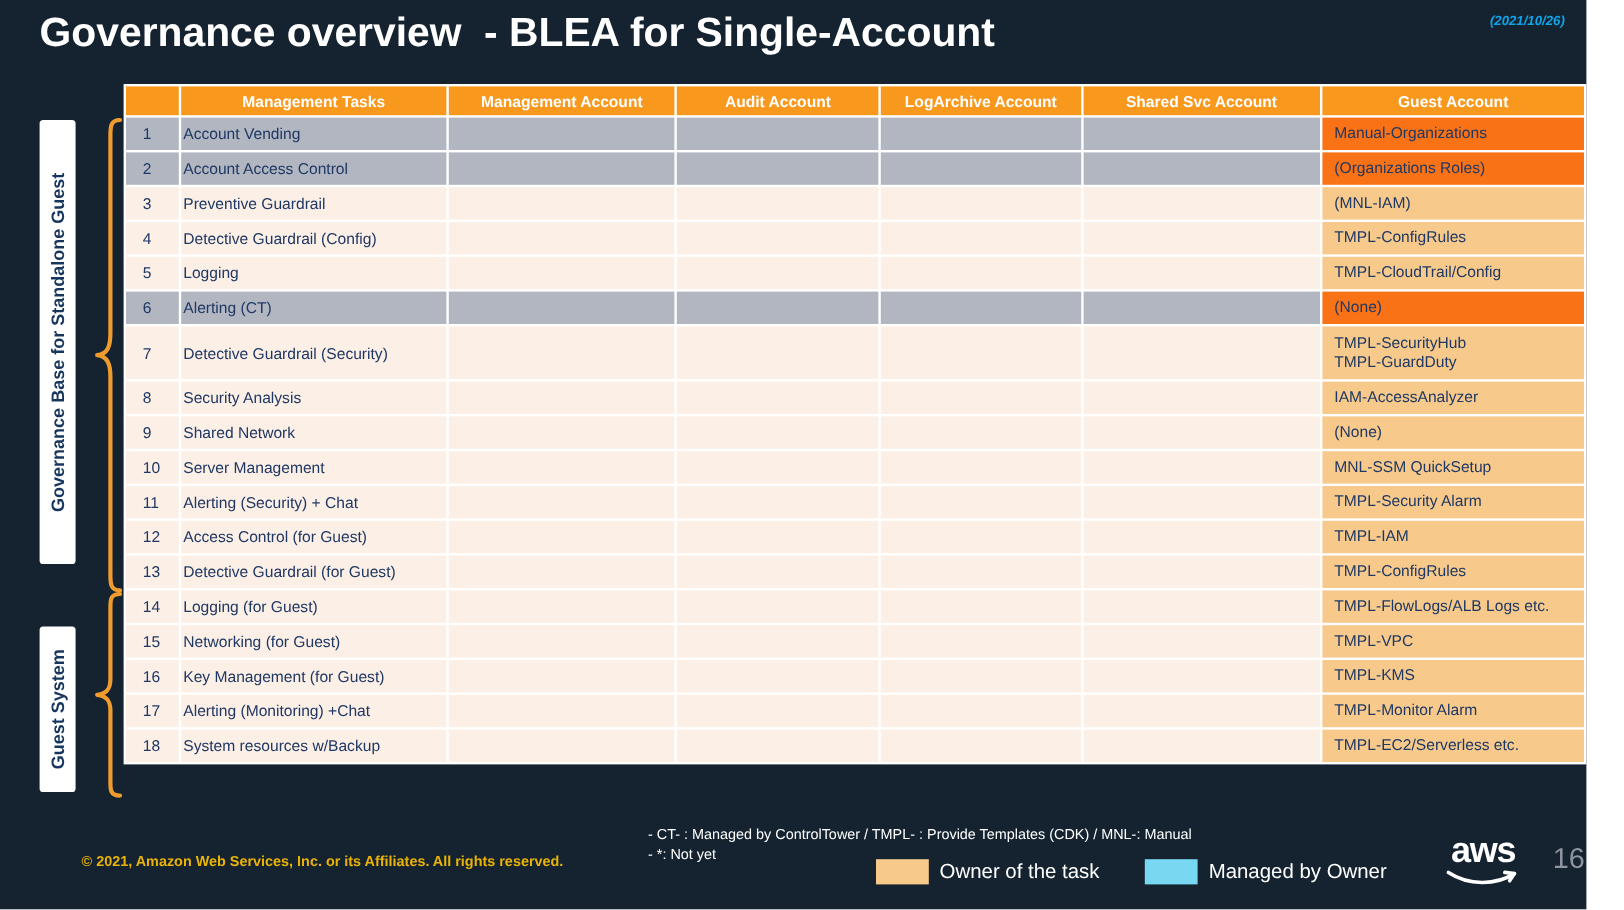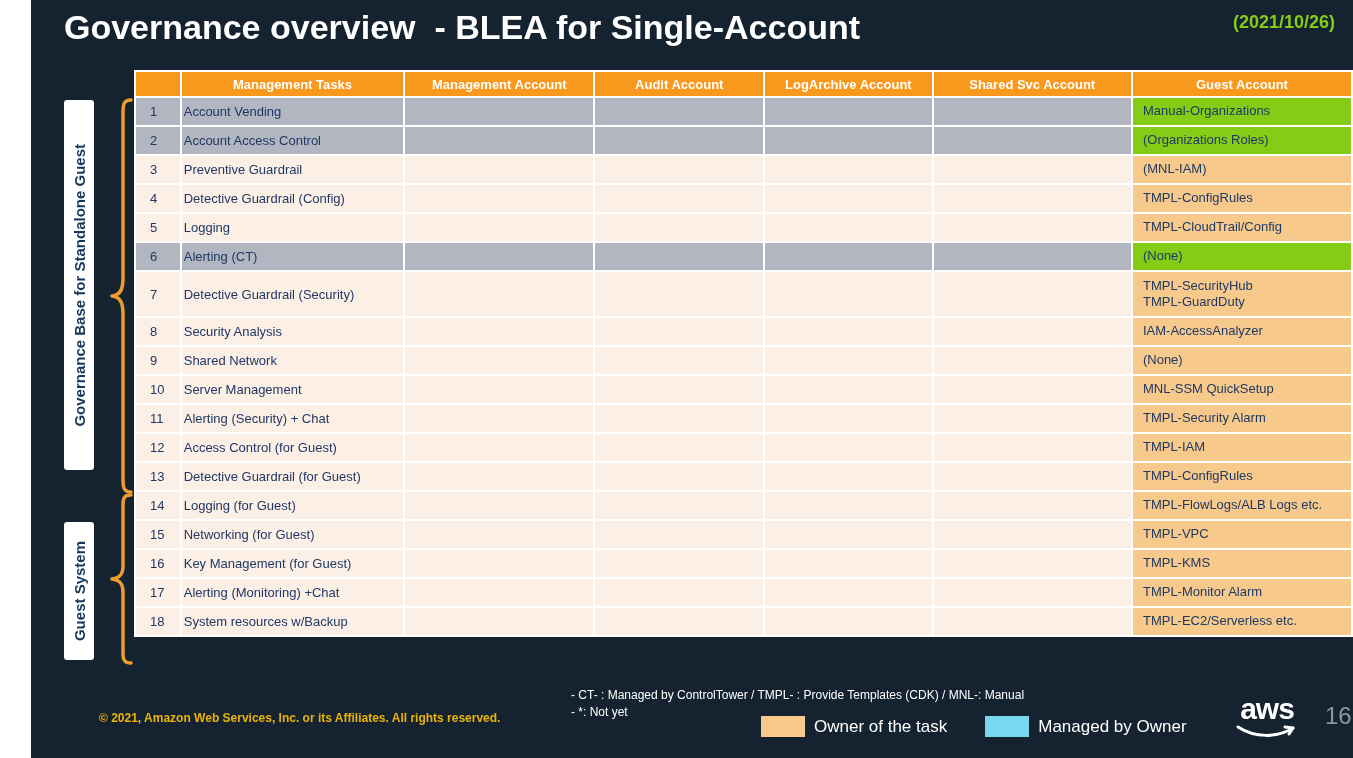--- a/index.html
+++ b/index.html
@@ -1,34 +1,34 @@
 <!DOCTYPE html>
 <html><head>
 <meta charset="utf-8">
 <style>
   * { margin:0; padding:0; box-sizing:border-box; }
   html,body { width:1353px; height:758px; }
   body { font-family:"Liberation Sans", sans-serif; overflow:hidden; }
-  .slide { position:relative; width:1322px; height:758px; background:#152330;margin-left:31px; }
+  .slide { position:relative; width:1322px; height:758px; background:#152330; }
 
   .title { position:absolute; left:33px; top:8px; font-size:34px; font-weight:bold; color:#ffffff; white-space:pre; }
-  .date  { position:absolute; right:18px; top:12px; font-size:18px; font-weight:bold; color:#84cc16; }
+  .date  { position:absolute; right:18px; top:12px; font-size:11px; font-weight:bold; color:#0ea5e9;font-style:italic; }
 
   
   .gov-table { position:absolute; left:103px; top:70px; border-collapse:separate; border-spacing:2px; background:#ffffff; table-layout:fixed; }
   .gov-table th { background:#f8981d; color:#ffffff; font-size:13px; font-weight:bold; height:24px; text-align:center; padding:0 2px; }
   .gov-table td { font-size:13px; color:#1f3864; height:27px; vertical-align:middle; }
   tr.cream td { background:#fcefe6; }
   tr.gray  td { background:#b1b6c0; }
   tr.tall  td { height:44px; }
   td.num   { padding-left:14px; }
   td.task  { padding-left:2px; }
   td.guest { padding-left:10px; white-space:pre-line; line-height:1.25; }
   tr.cream td.guest-tan  { background:#f7ca8c; }
-  tr.gray  td.guest-gray { background:#84cc16; }
+  tr.gray  td.guest-gray { background:#f97316; }
 
   
   .side-label { position:absolute; background:#ffffff; border-radius:3px; display:flex; align-items:center; justify-content:center; }
   .side-label span { writing-mode:vertical-rl; transform:rotate(180deg); color:#17365d; font-weight:bold; font-size:15px; white-space:nowrap; }
   .label-governance { left:33px; top:100px; width:30px; height:370px; }
   .label-guest      { left:33px; top:522px; width:30px; height:138px; }
 
   .brace { position:absolute; }
   .brace1 { left:77px; top:97px; }
   .brace2 { left:77px; top:492px; }

